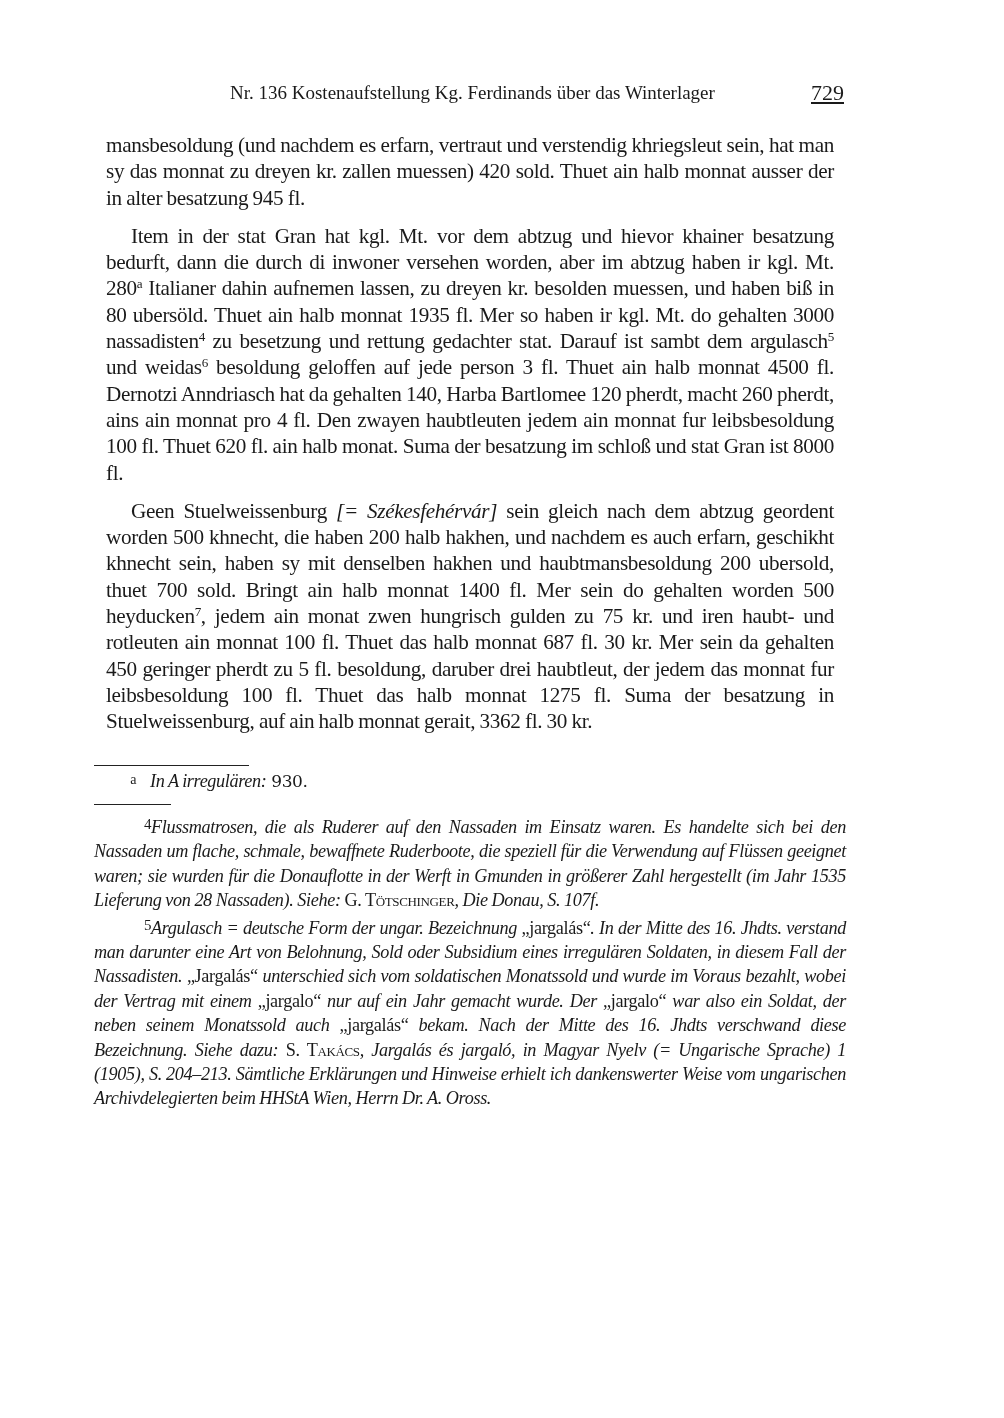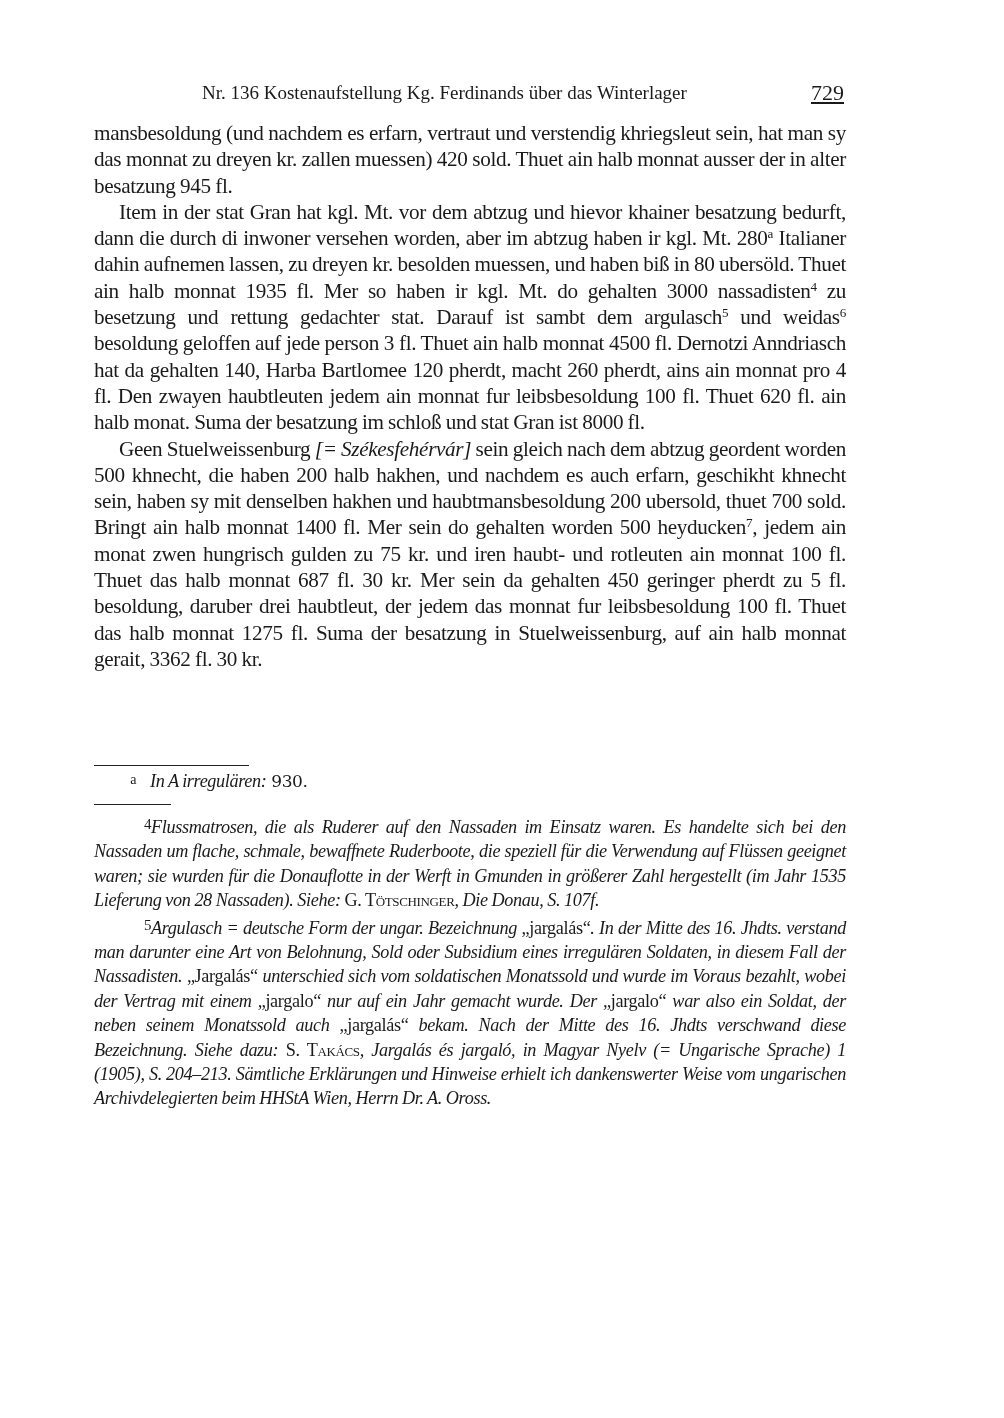--- a/index.html
+++ b/index.html
@@ -6,28 +6,28 @@
   body { width: 1004px; height: 1418px; position: relative; overflow: hidden; }
   .page {
     position: absolute; left: 94px; top: 0; width: 752px;
     font-family: "Liberation Serif", "DejaVu Serif", serif;
     color: #1a1a1a;
   }
   .running-head {
     position: absolute; top: 80px; left: 0; width: 752px; height: 28px;
     font-size: 19px;
   }
-  .running-title { position: absolute; left: 108px; top: 2px; }
+  .running-title { position: absolute; left: 136px; top: 2px; }
   .page-number { position: absolute; right: 2px; top: 0; font-size: 22px; text-decoration: underline; }
   .body-text {
     position: absolute; top: 120px; left: 0; width: 752px;
     font-size: 21.2px; line-height: 26.3px; text-align: justify;
     letter-spacing: -0.35px; word-spacing: -0.5px;
   }
-  .body-text p { margin: 0; }
+  .body-text p { margin: 12px; }
   .body-text p.indent { text-indent: 25px; }
   sup.fn { font-size: 0.62em; vertical-align: 0.55em; line-height: 0; }
   .ital { font-style: italic; }
   .rule {
     position: absolute; left: 0; height: 0; border-top: 1px solid #222;
   }
   .rule-letter { top: 765px; width: 155px; }
   .rule-num { top: 804px; width: 77px; }
   .fn-block {
     position: absolute; left: 0; width: 752px;

